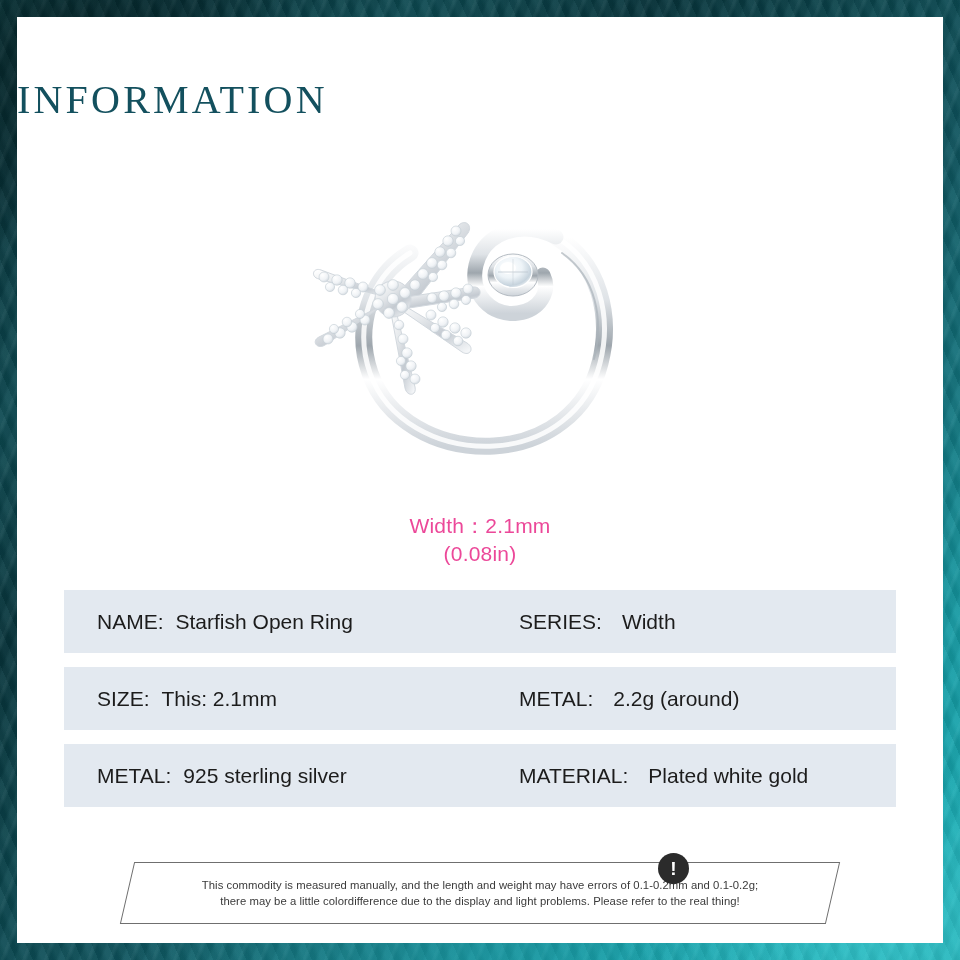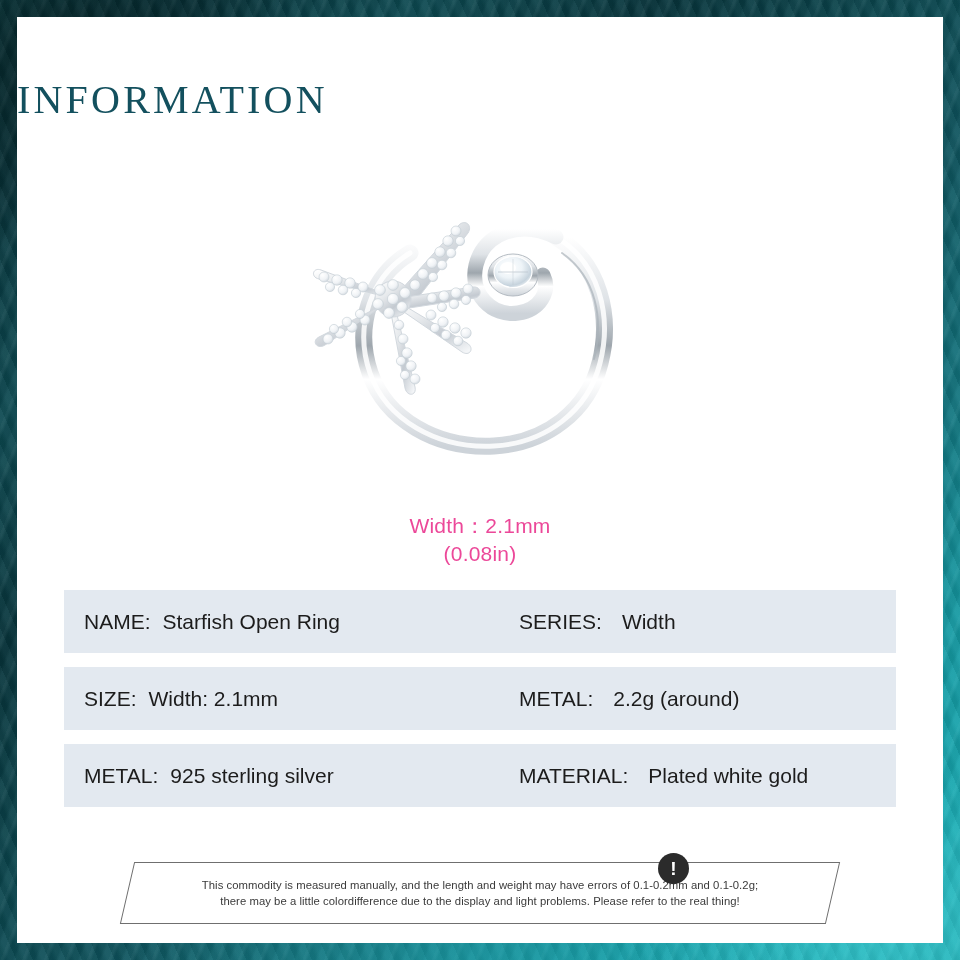--- a/index.html
+++ b/index.html
@@ -120,21 +120,21 @@
     background: #e3e9f0;
     margin-bottom: 14px;
   }
   .spec-cell {
     display: flex;
     align-items: baseline;
     font-size: 21px;
     color: #1c1c1c;
     white-space: nowrap;
   }
-  .spec-cell.left  { width: 452px; padding-left: 20px; }
+  .spec-cell.left  { width: 452px; padding-left: 33px; }
   .spec-cell.right { flex: 1; padding-left: 3px; }
   .spec-key   { font-weight: 400; }
   .spec-value { font-weight: 400; }
 
   
   #disclaimer {
     position: absolute;
     left: 110px;
     top: 845px;
     width: 706px;
@@ -346,21 +346,21 @@
           <span class="spec-key">SERIES:</span>
           <span style="display:inline-block;width:20px"></span>
           <span class="spec-value">Width</span>
         </div>
       </div>
 
       <div class="spec-row">
         <div class="spec-cell left">
           <span class="spec-key">SIZE:</span>
           <span style="display:inline-block;width:12px"></span>
-          <span class="spec-value">Width: 2.1mm</span>
+          <span class="spec-value">This: 2.1mm</span>
         </div>
         <div class="spec-cell right">
           <span class="spec-key">METAL:</span>
           <span style="display:inline-block;width:20px"></span>
           <span class="spec-value">2.2g (around)</span>
         </div>
       </div>
 
       <div class="spec-row">
         <div class="spec-cell left">

